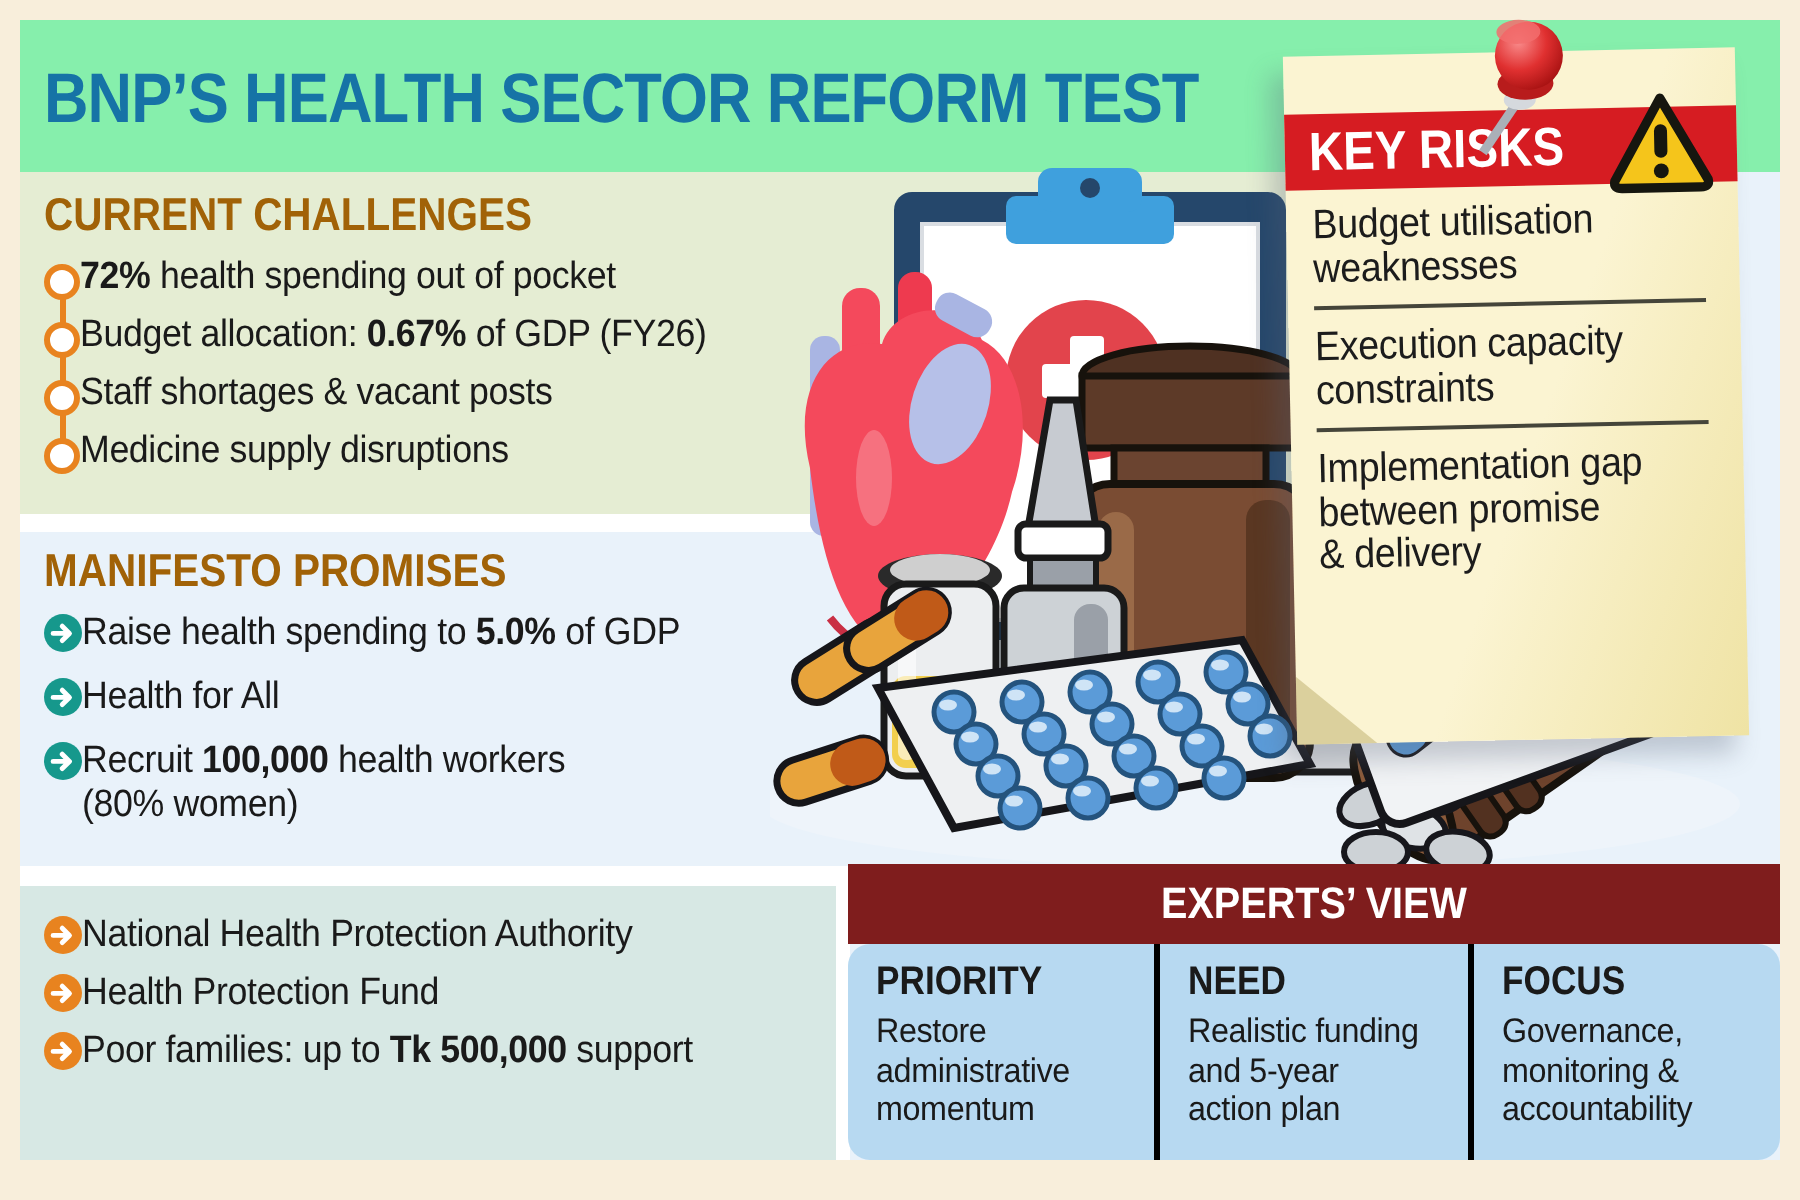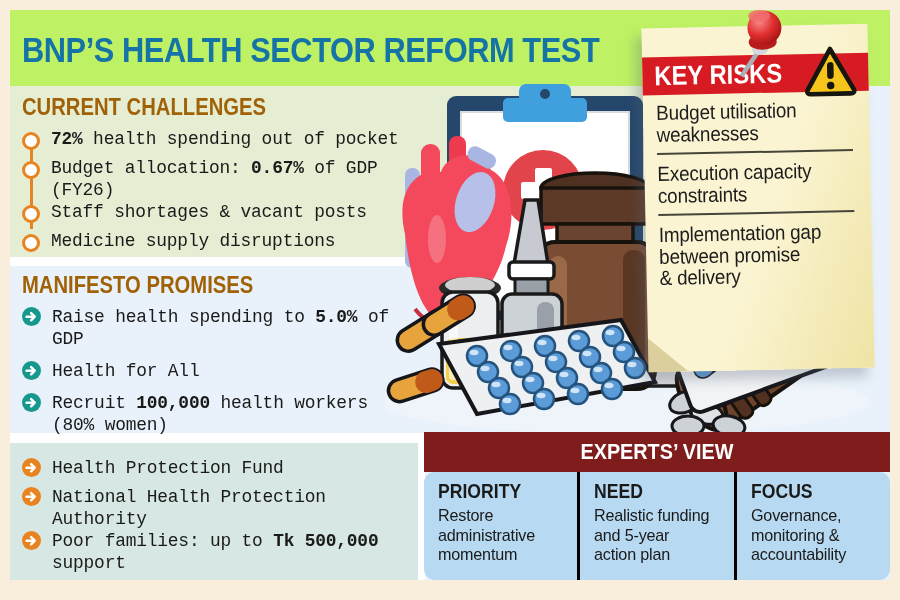--- a/index.html
+++ b/index.html
@@ -5,32 +5,32 @@
   html,body{margin:0;padding:0;}
   body{
     width:900px;height:600px;position:relative;overflow:hidden;
     background:#f8eedb;
     font-family:"Liberation Sans",sans-serif;
     color:#1a1a1a;
   }
   .abs{position:absolute;}
   .cond{display:inline-block;transform:scaleX(.88);transform-origin:0 50%;white-space:nowrap;}
   
-  .title-band{left:10px;top:10px;width:880px;height:76px;background:#bef264;}
+  .title-band{left:10px;top:10px;width:880px;height:76px;background:#86efac;}
   .page-title{left:12px;top:20px;font-size:35px;font-weight:bold;color:#1673a6;letter-spacing:-.5px;}
   .base-blue{left:10px;top:86px;width:880px;height:494px;background:#e9f2fa;}
   .panel-green{left:10px;top:86px;width:636px;height:171px;background:#e5edd3;}
   .gap1{left:10px;top:257px;width:636px;height:9px;background:#ffffff;}
   .gap2{left:10px;top:433px;width:410px;height:10px;background:#ffffff;}
   .gap3{left:418px;top:433px;width:7px;height:147px;background:#ffffff;}
   .panel-teal{left:10px;top:443px;width:408px;height:137px;background:#d7e8e4;}
   
   .sec{font-size:23px;font-weight:bold;color:#a16207;}
   .list{margin-top:7px;position:relative;}
-  .row{display:flex;align-items:flex-start;gap:11px;font-family:Liberation Mono, monospace;}
+  .row{display:flex;align-items:flex-start;}
   .row .txt{font-size:19px;line-height:1.16;white-space:pre-line;letter-spacing:-.2px;
             transform:scaleX(.94);transform-origin:0 0;}
   .row .txt b{font-weight:bold;}
   
   .ring-line{position:absolute;left:8px;top:14px;width:3px;background:#e8831f;}
   .b-ring{width:12px;height:12px;border:3.5px solid #e8831f;border-radius:50%;
           background:#fff;flex:0 0 auto;margin-top:4px;position:relative;z-index:2;}
   .b-arr{width:19px;height:19px;flex:0 0 auto;margin-top:1px;}
   .ch .row{min-height:29px;}
   .mf .row{margin-bottom:10px;}
@@ -287,28 +287,28 @@
     </div>
 </div>
 
 <div class="abs financing fn">
   <div class="list">
       <div class="row">
         <svg class="b-arr" viewBox="0 0 20 20">
           <circle cx="10" cy="10" r="10" fill="#e8831f"></circle>
           <path d="M4.8 10.2 H13 M9.6 6.4 L13.4 10.2 L9.6 14" stroke="#fff" stroke-width="2.6" fill="none" stroke-linecap="round" stroke-linejoin="round"></path>
         </svg>
+        <span class="txt">National Health Protection Authority</span>
+      </div>
+      <div class="row">
+        <svg class="b-arr" viewBox="0 0 20 20">
+          <circle cx="10" cy="10" r="10" fill="#e8831f"></circle>
+          <path d="M4.8 10.2 H13 M9.6 6.4 L13.4 10.2 L9.6 14" stroke="#fff" stroke-width="2.6" fill="none" stroke-linecap="round" stroke-linejoin="round"></path>
+        </svg>
         <span class="txt">Health Protection Fund</span>
-      </div>
-      <div class="row">
-        <svg class="b-arr" viewBox="0 0 20 20">
-          <circle cx="10" cy="10" r="10" fill="#e8831f"></circle>
-          <path d="M4.8 10.2 H13 M9.6 6.4 L13.4 10.2 L9.6 14" stroke="#fff" stroke-width="2.6" fill="none" stroke-linecap="round" stroke-linejoin="round"></path>
-        </svg>
-        <span class="txt">National Health Protection Authority</span>
       </div>
       <div class="row">
         <svg class="b-arr" viewBox="0 0 20 20">
           <circle cx="10" cy="10" r="10" fill="#e8831f"></circle>
           <path d="M4.8 10.2 H13 M9.6 6.4 L13.4 10.2 L9.6 14" stroke="#fff" stroke-width="2.6" fill="none" stroke-linecap="round" stroke-linejoin="round"></path>
         </svg>
         <span class="txt">Poor families: up to <b>Tk 500,000</b> support</span>
       </div>
     </div>
 </div>

